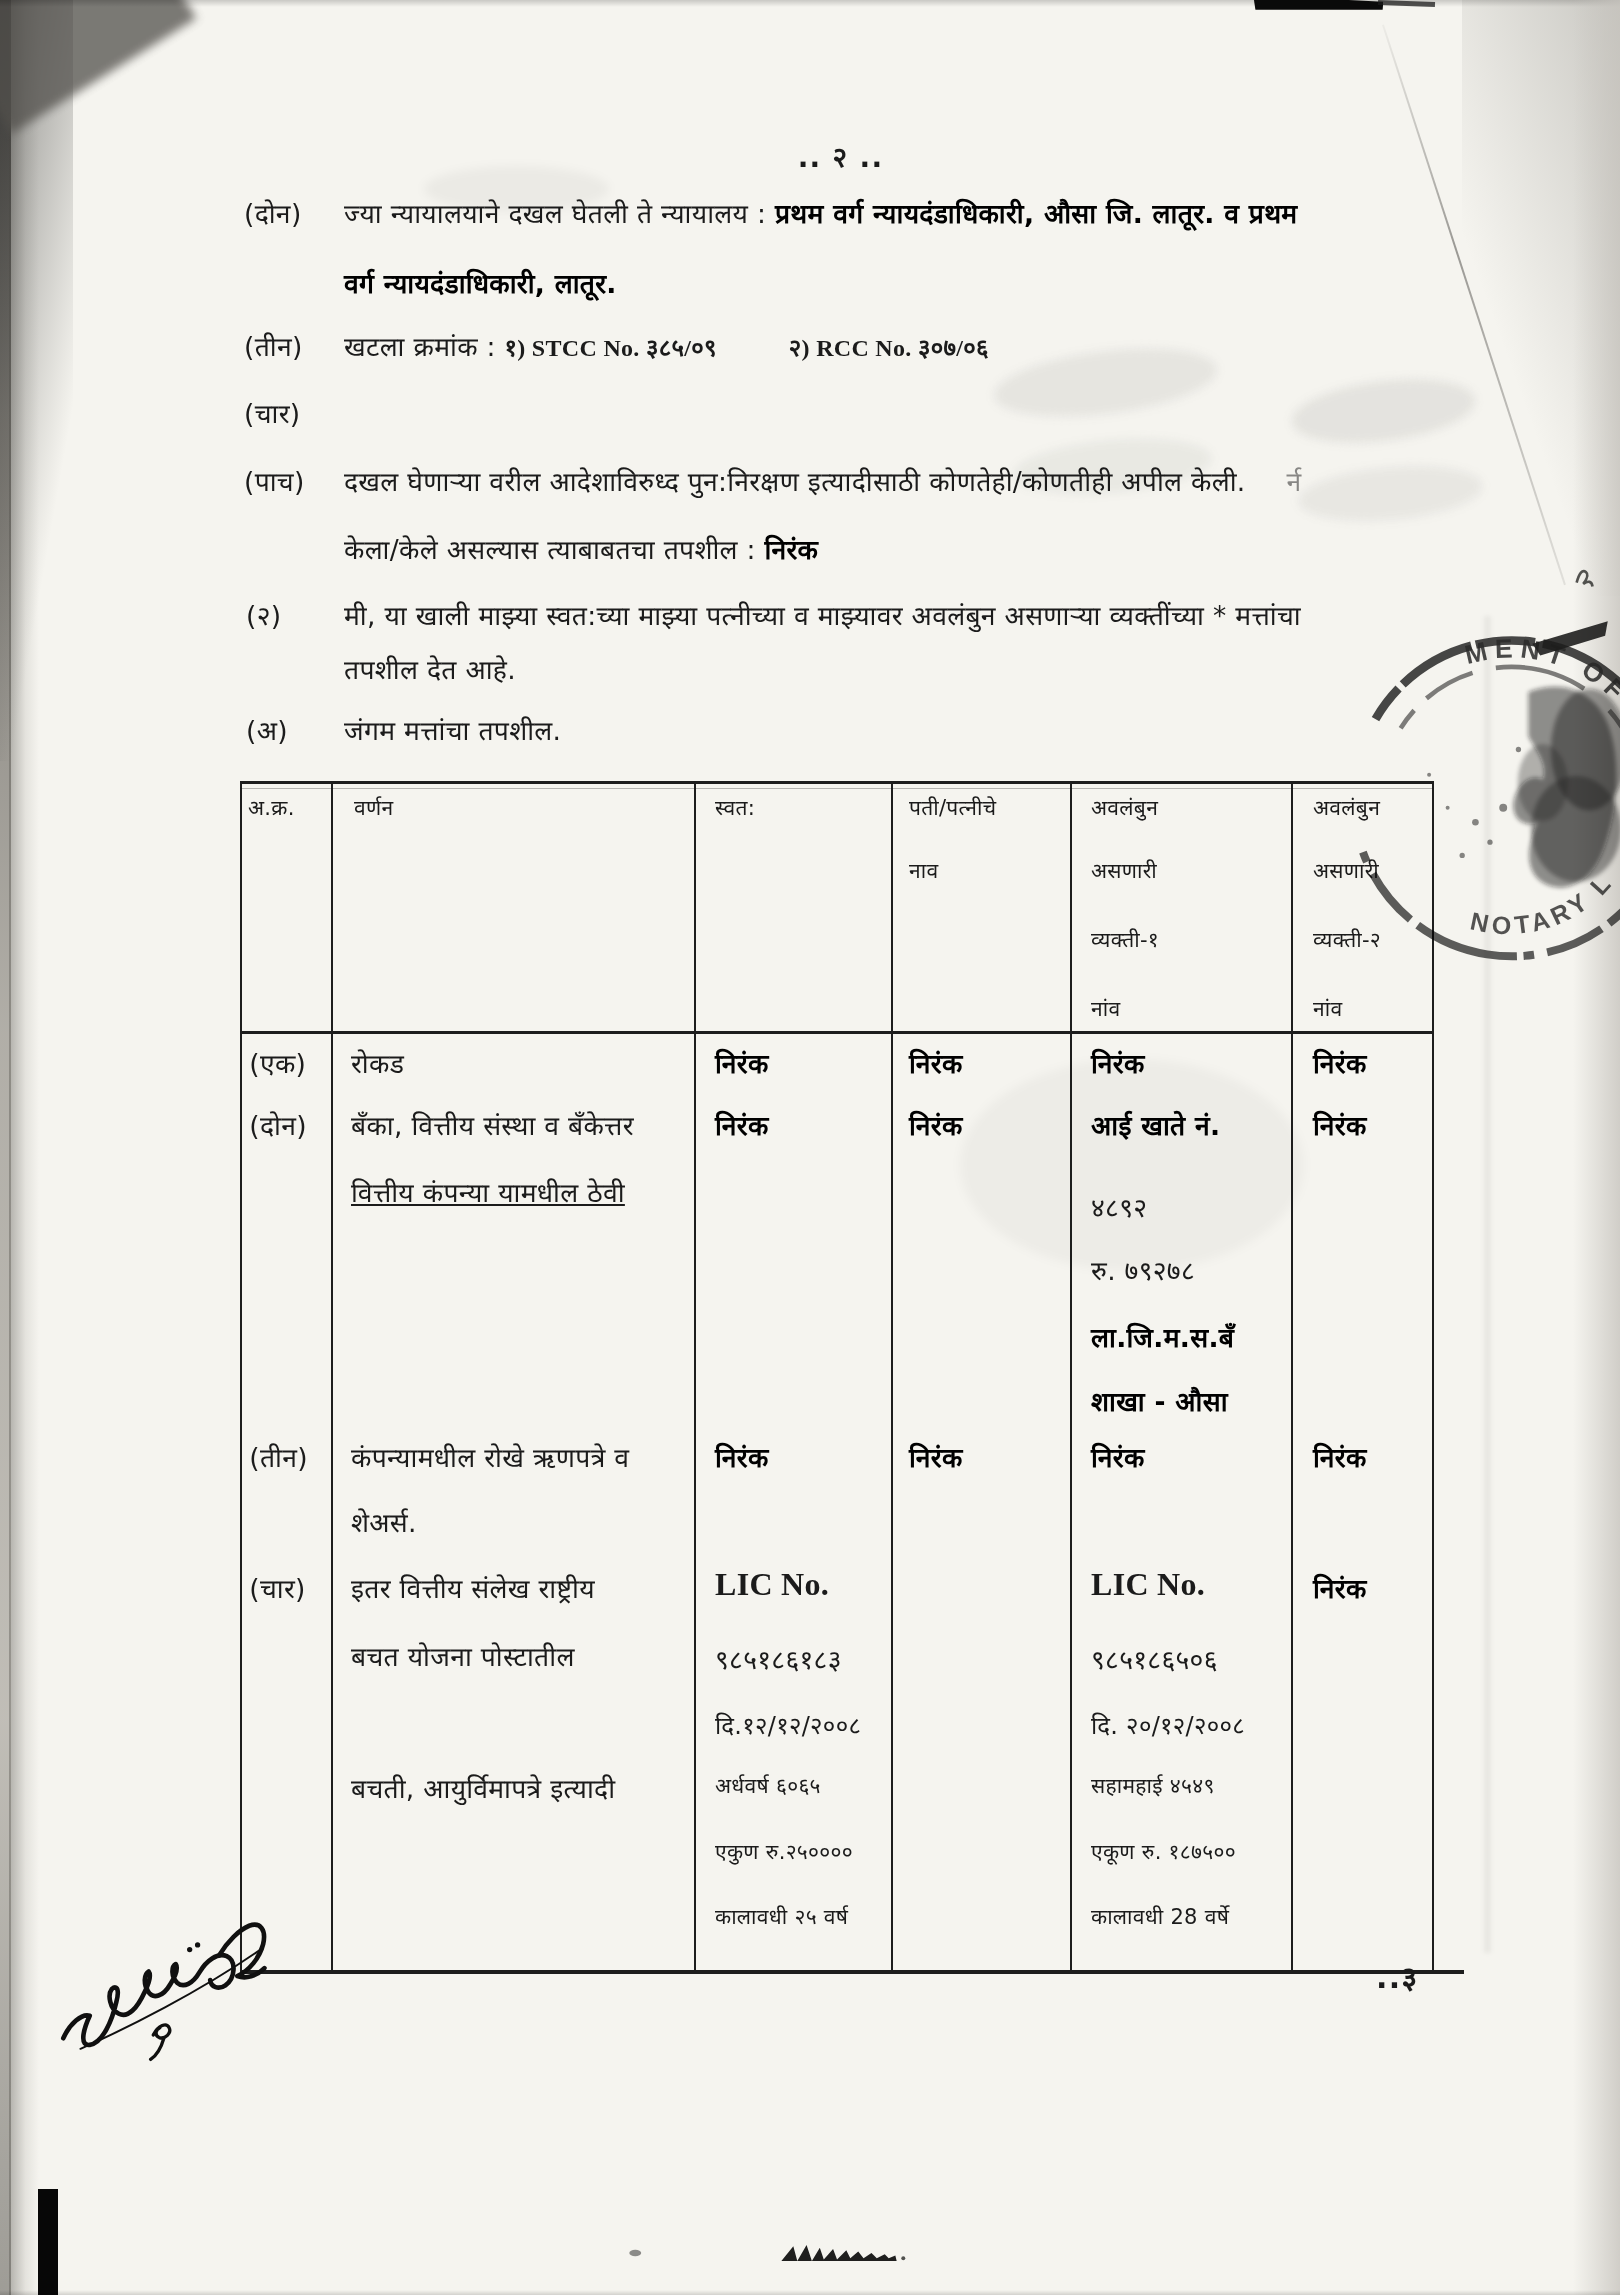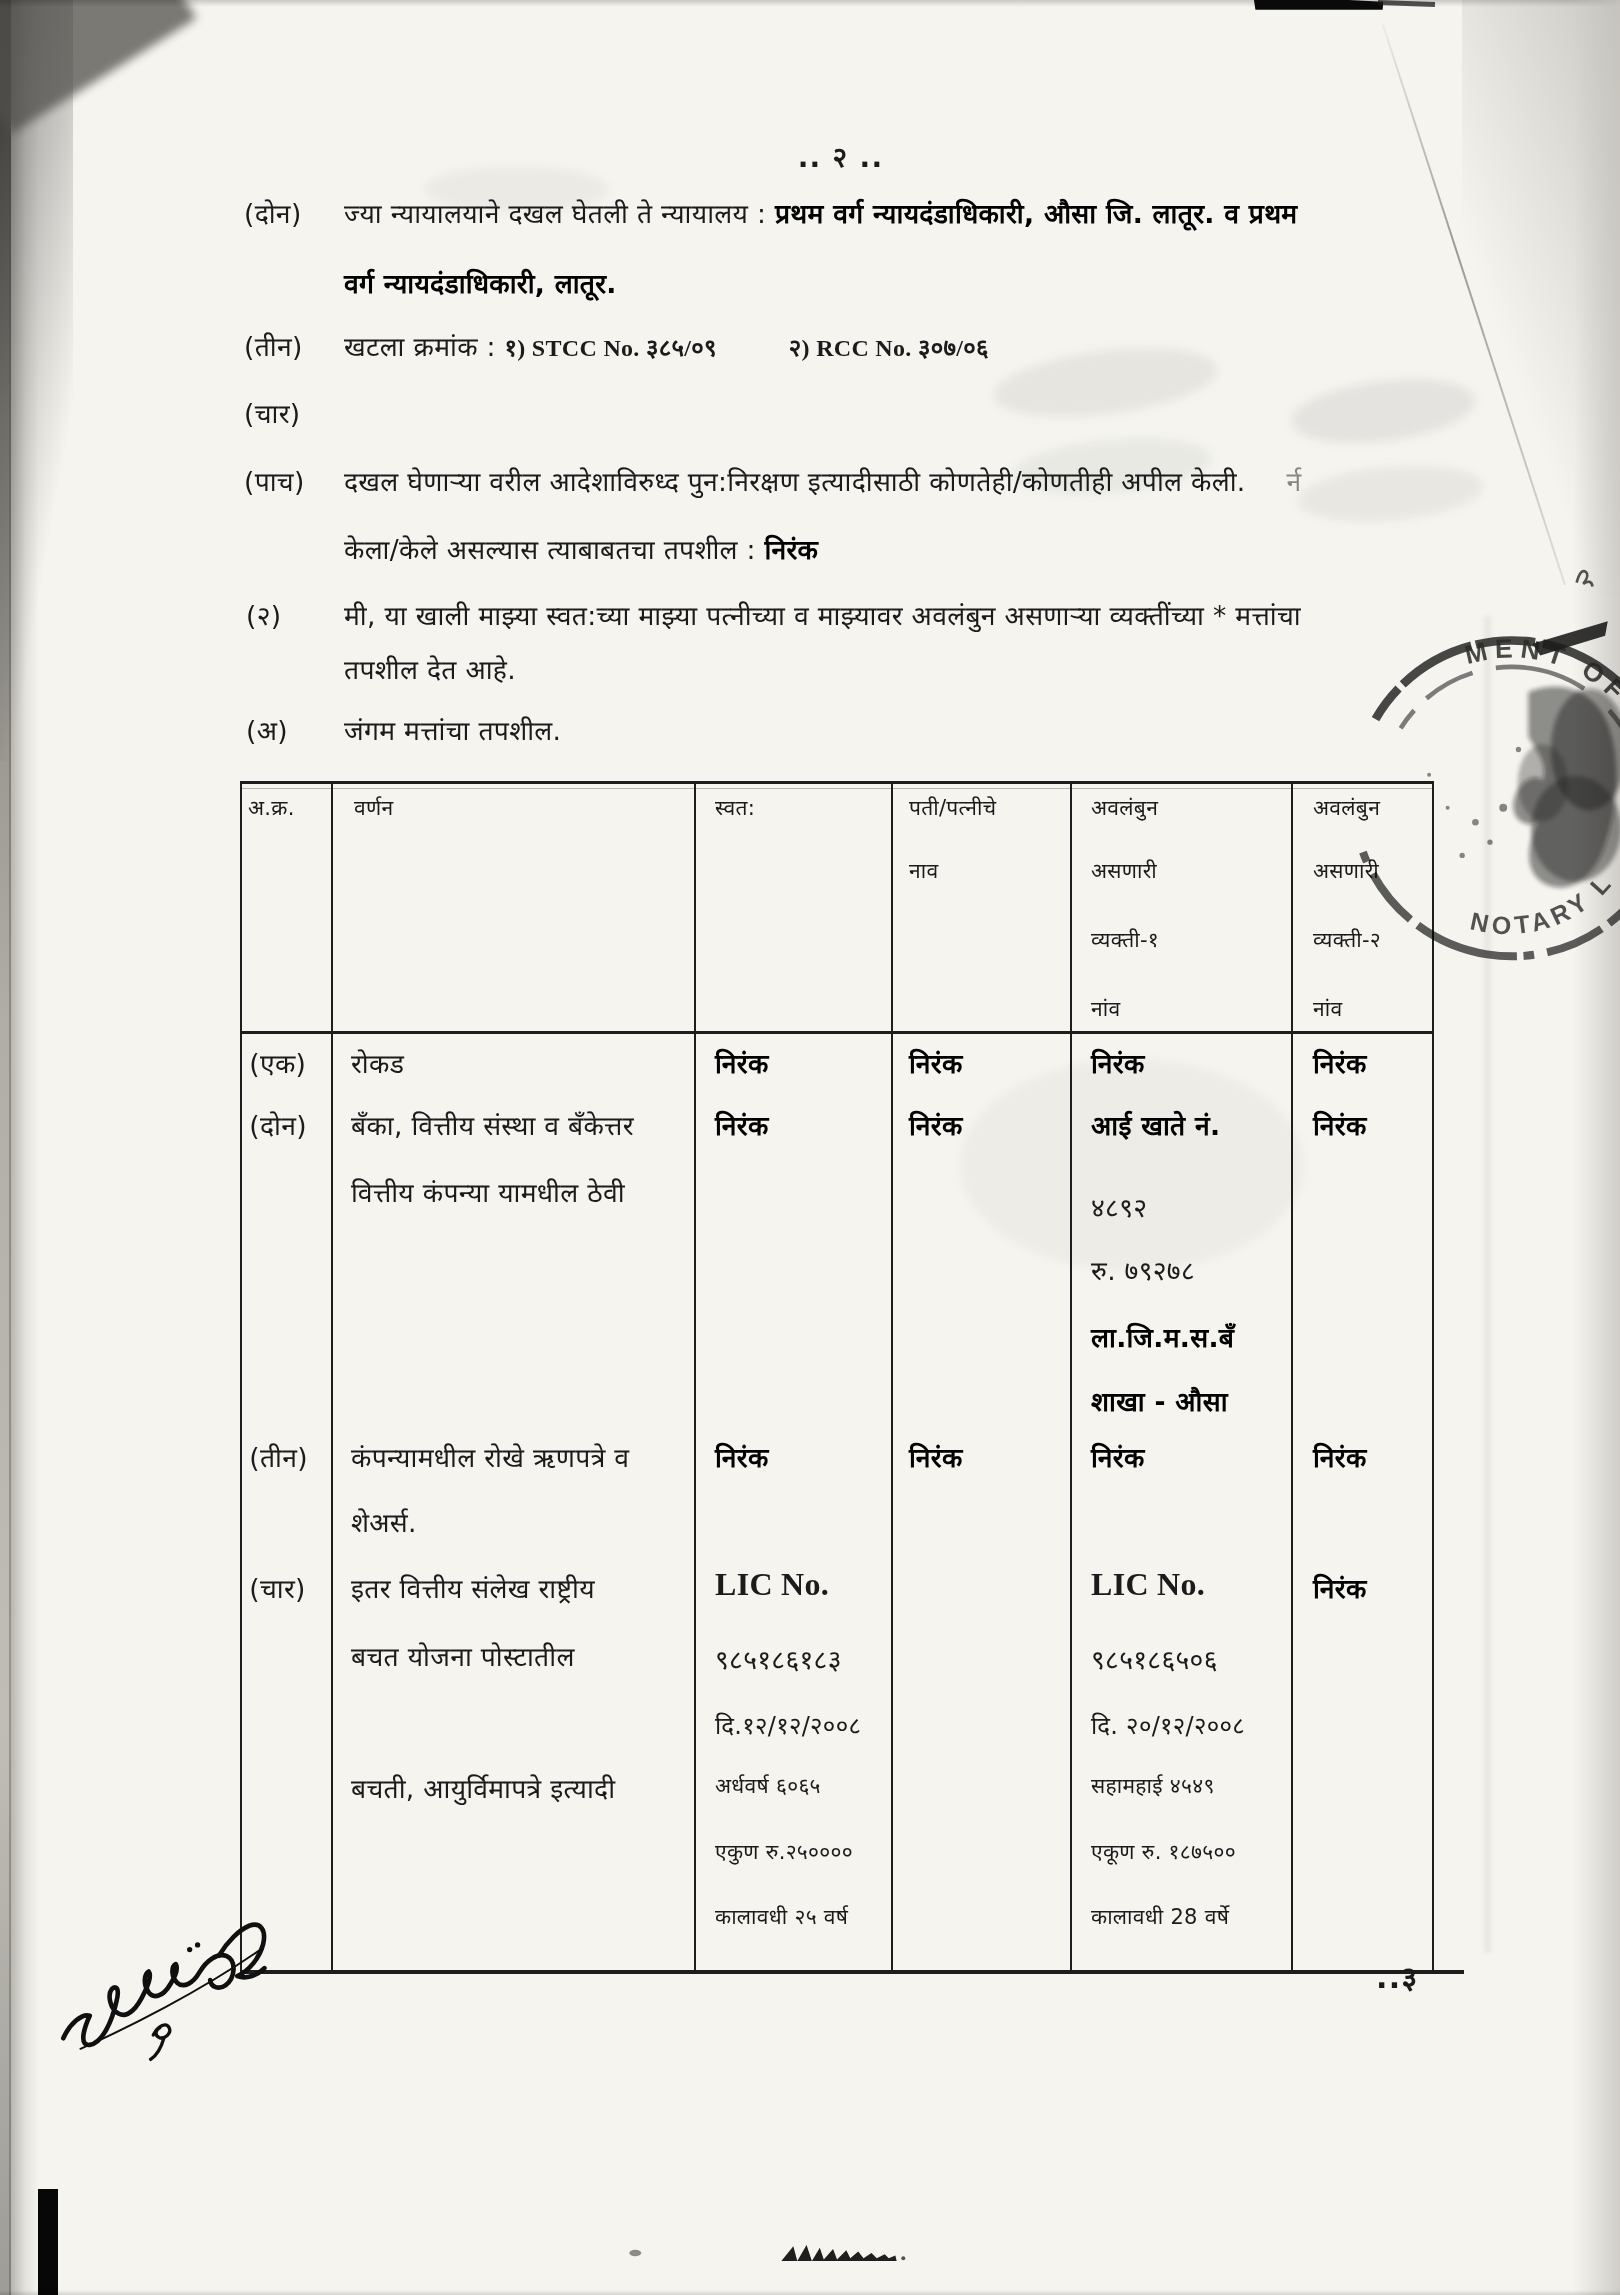--- a/index.html
+++ b/index.html
@@ -132,21 +132,21 @@
 
     <div class="t" style="left:9.3px;top:268px;">(एक)</div>
     <div class="t" style="left:111px;top:268px;">रोकड</div>
     <div class="t b" style="left:475px;top:268px;">निरंक</div>
     <div class="t b" style="left:669px;top:268px;">निरंक</div>
     <div class="t b" style="left:851px;top:268px;">निरंक</div>
     <div class="t b" style="left:1073px;top:268px;">निरंक</div>
 
     <div class="t" style="left:9.3px;top:330px;">(दोन)</div>
     <div class="t" style="left:111px;top:330px;">बँका, वित्तीय संस्था व बँकेत्तर</div>
-    <div class="t" style="left:111px;top:397px;">वित्तीय कंपन्या यामधील ठेवी</div>
+    <div class="t" style="left:111px;top:397px;text-decoration:underline;">वित्तीय कंपन्या यामधील ठेवी</div>
     <div class="t b" style="left:475px;top:330px;">निरंक</div>
     <div class="t b" style="left:669px;top:330px;">निरंक</div>
     <div class="t b" style="left:851px;top:330px;">आई खाते नं.</div>
     <div class="t" style="left:851px;top:412px;">४८९२</div>
     <div class="t" style="left:851px;top:475px;">रु. ७९२७८</div>
     <div class="t b" style="left:851px;top:542px;">ला.जि.म.स.बँ</div>
     <div class="t b" style="left:851px;top:606px;">शाखा - औसा</div>
     <div class="t b" style="left:1073px;top:330px;">निरंक</div>
 
     <div class="t" style="left:9.3px;top:662px;">(तीन)</div>

